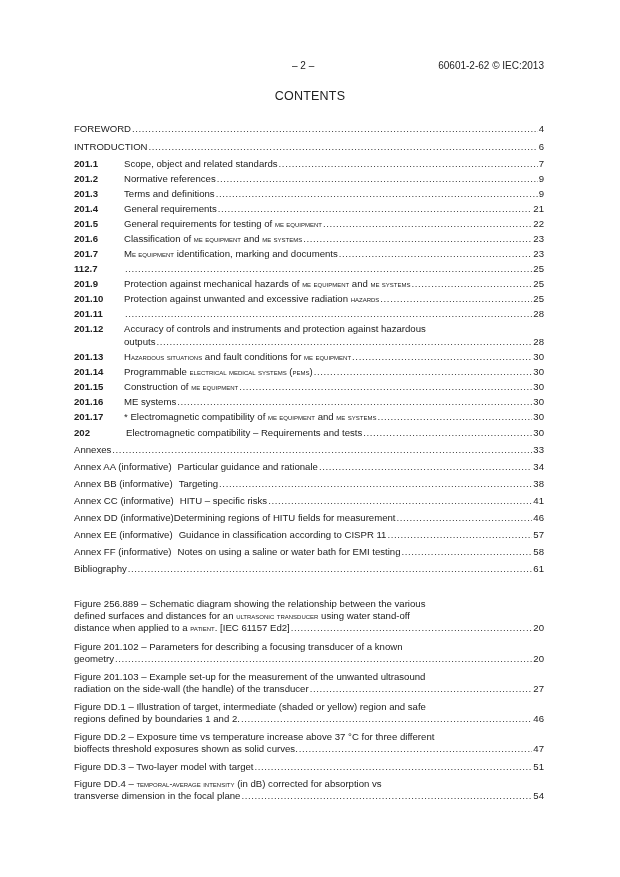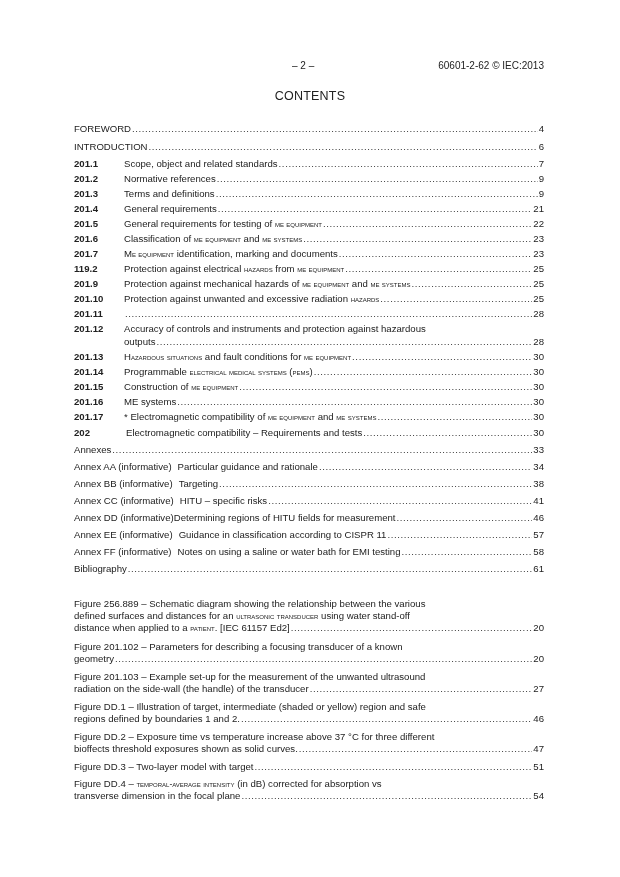--- a/index.html
+++ b/index.html
@@ -79,22 +79,21 @@
       <span class="dots"></span>
       <span class="pg">23</span>
   </div>
   <div class="row" style="top:248px">
     <span class="num">201.7</span>
       <span class="txt"><span>M</span><span class="sc">E EQUIPMENT</span><span> identification, marking and documents</span></span>
       <span class="dots"></span>
       <span class="pg">23</span>
   </div>
   <div class="row" style="top:263px">
-    <span class="num">119.2</span>
-      <span class="txt"><span>Protection against electrical </span><span class="sc">HAZARDS</span><span> from </span><span class="sc">ME EQUIPMENT</span></span>
+    <span class="num">112.7</span>
       <span class="dots"></span>
       <span class="pg">25</span>
   </div>
   <div class="row" style="top:278px">
     <span class="num">201.9</span>
       <span class="txt"><span>Protection against mechanical hazards of </span><span class="sc">ME EQUIPMENT</span><span> and </span><span class="sc">ME SYSTEMS</span></span>
       <span class="dots"></span>
       <span class="pg">25</span>
   </div>
   <div class="row" style="top:293px">

